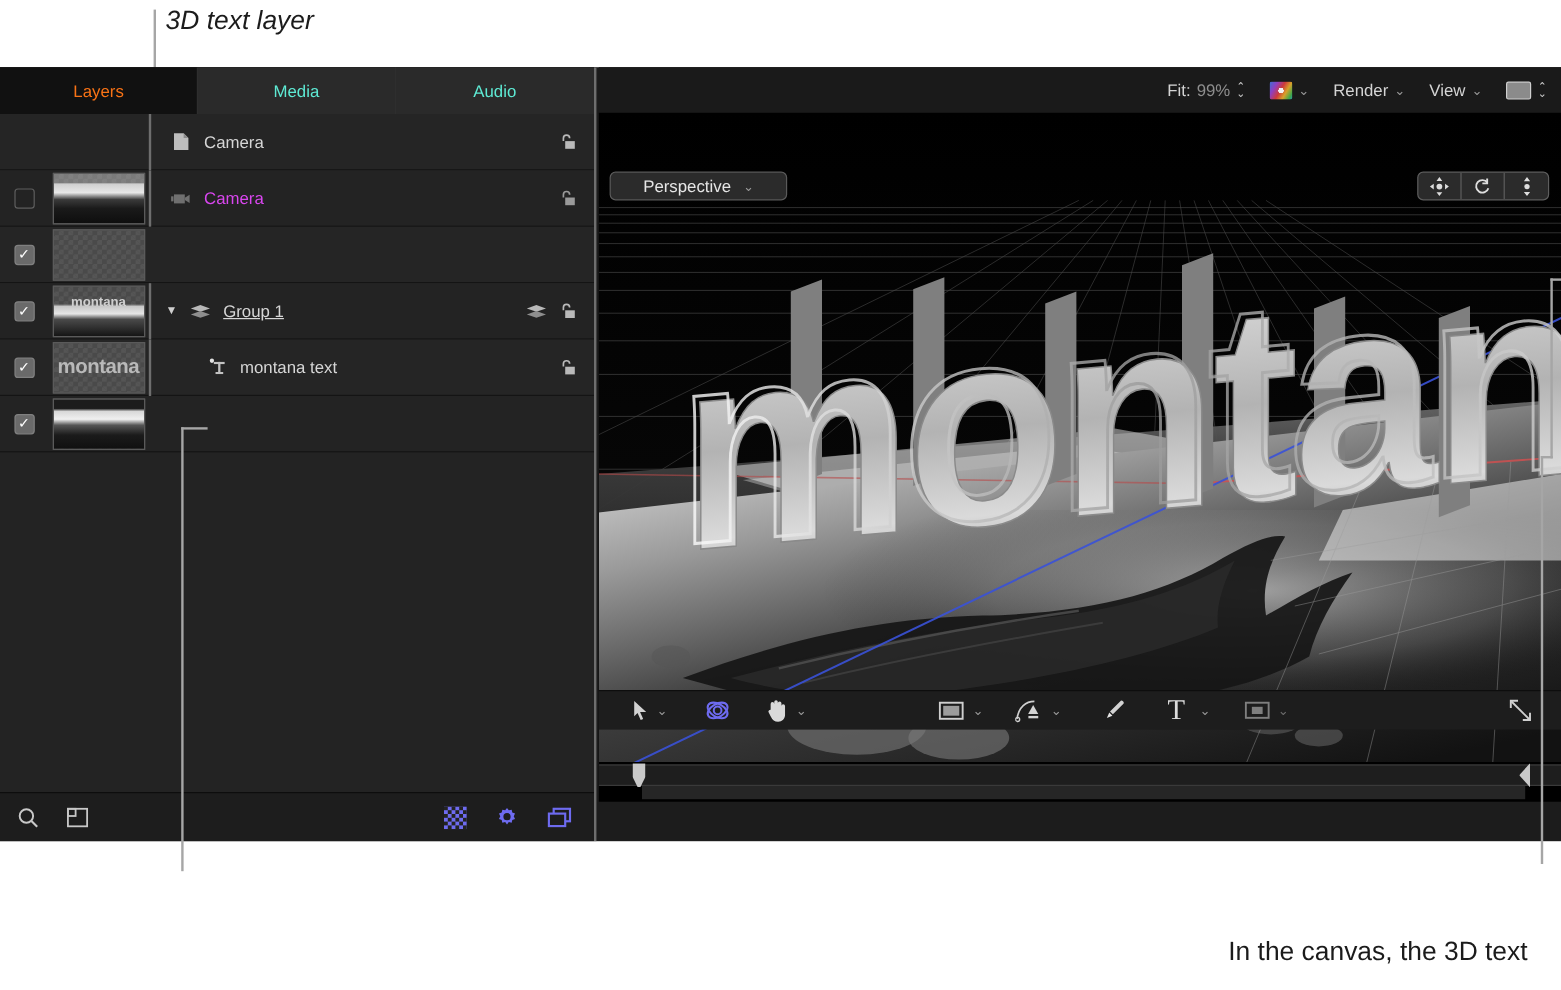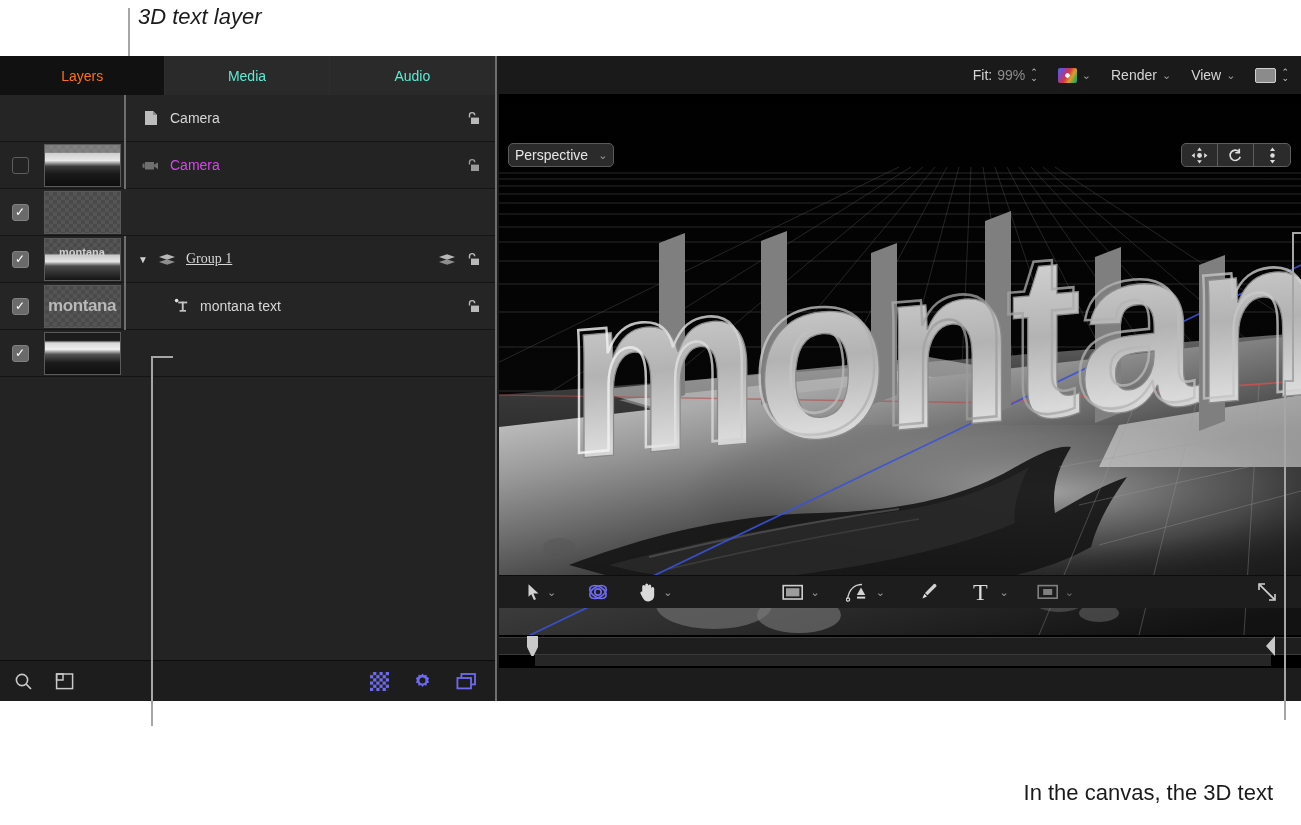--- a/index.html
+++ b/index.html
@@ -84,21 +84,21 @@
     position: relative; overflow: hidden;
   }
   .thumb .tcontent { position: absolute; inset: 0; }
   .namecell {
     flex: 1; display: flex; align-items: center;
     border-left: 2px solid #6e6e6e;
     height: 47px; padding-left: 14px; position: relative;
   }
   .lname { font-size: 14px; color: #d6d6d6; }
   .lname.dim { color: #d946ef; }
-  .lname.ul { text-decoration: underline; font-family: Liberation Serif, serif; }
+  .lname.ul { text-decoration: underline; }
   .ico { width: 22px; display:inline-flex; align-items:center; justify-content:center; color: #c2c2c2; margin-right: 8px; }
   .ico.dim { color: #757575; }
   .disc { width: 16px; color: #cfcfcf; font-size: 10px; margin-right: 2px; }
   .lockcell { position: absolute; right: 14px; top: 50%; transform: translateY(-50%); display: flex; align-items: center; gap: 10px; }
 
   .indent1 { padding-left: 44px; }
   .indent0 { padding-left: 14px; }
   .indentgrp { padding-left: 12px; }
 
   .lbottom {
@@ -135,21 +135,21 @@
 
   #canvas {
     position: absolute; left: 0; top: 39px; width: 802px; height: 573px;
     background: #000; overflow: hidden;
   }
   .scene { position: absolute; inset: 0; }
 
   .perspbtn {
     position: absolute; left: 9px; top: 48px;
     display: flex; align-items: center; gap: 10px;
-    height: 24px; padding: 0 6px;
+    height: 24px; padding: 0 27px;
     background: #2b2b2b; border: 1px solid #5a5a5a; border-radius: 5px;
     color: #e6e6e6; font-size: 14px;
   }
   .viewbtns {
     position: absolute; right: 10px; top: 48px;
     display: flex; height: 24px;
     border: 1px solid #5e5e5e; border-radius: 5px; overflow: hidden;
     background: #2b2b2b;
   }
   .vbtn { width: 36px; display: flex; align-items: center; justify-content: center; border-right: 1px solid #5e5e5e; color: #d8d8d8; }

